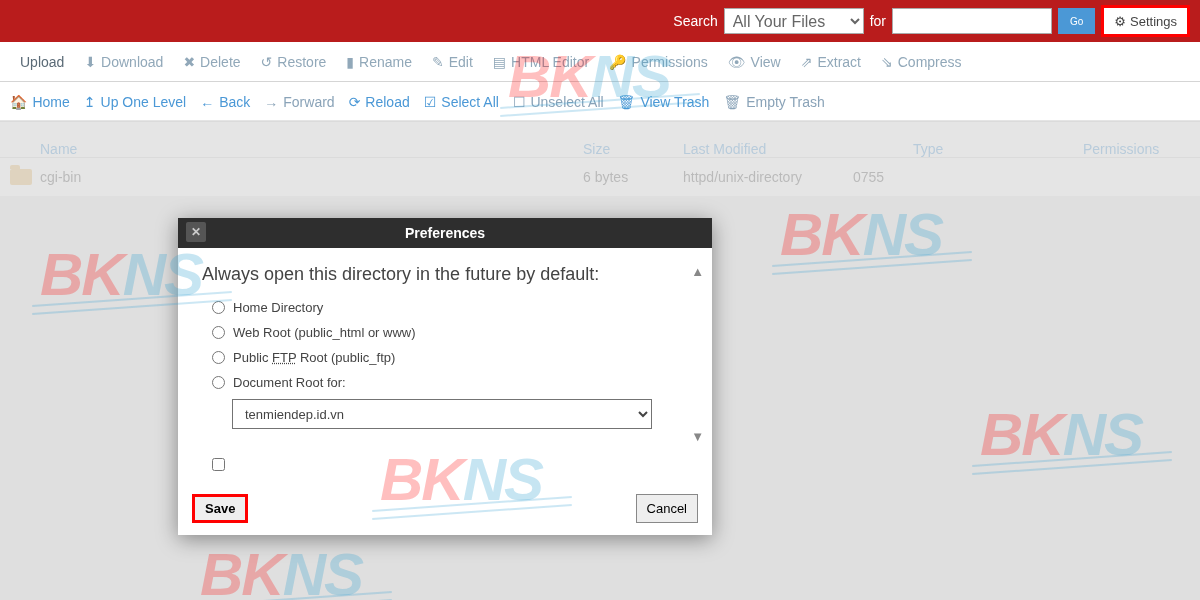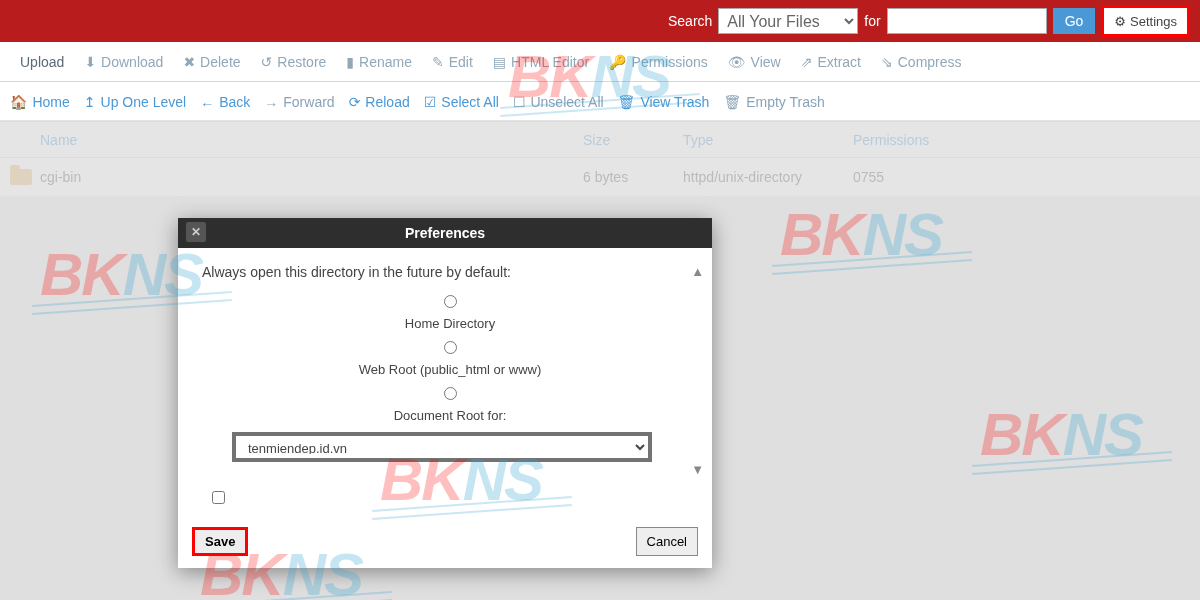--- a/index.html
+++ b/index.html
@@ -3,53 +3,53 @@
 <meta charset="utf-8">
 <style>
 * { box-sizing: border-box; margin: 0; padding: 0; }
 body { font-family: Arial, sans-serif; font-size: 13px; background: #e8e8e8; width: 1200px; height: 600px; overflow: hidden; position: relative; }
 
 
 .top-bar { background: #b91c1c; height: 42px; display: flex; align-items: center; justify-content: flex-end; padding: 0 10px; gap: 6px; color: #fff; }
 .top-bar .lbl { font-size: 14px; }
 .top-bar select { height: 26px; width: 140px; font-size: 16px; padding: 2px 4px; background: #fff; border: 1px solid #aaa; color: #666; }
 .top-bar input[type=text] { height: 26px; width: 160px; border: 1px solid #aaa; padding: 2px 4px; background: #fff; }
-.top-bar .go-btn { background: #4b98d6; color: #fff; border: none; height: 26px; padding: 0 12px; cursor: pointer; font-size: 14px; }
+.top-bar .go-btn { background: #4b98d6; color: #fff; border: none; height: 26px; padding: 0 12px; cursor: pointer; font-size: 10px; }
 .top-bar .settings-btn { background: #fff; color: #444; border: 3px solid #ff0000; height: 32px; padding: 0 10px; cursor: pointer; font-size: 13px; display: flex; align-items: center; gap: 4px; }
 
 
 .toolbar1, .toolbar2 { background: #fff; border-bottom: 1px solid #d5d5d5; display: flex; align-items: center; padding: 0 10px; }
 .toolbar1 { height: 40px; color: #8aa3b8; }
 .toolbar2 { height: 40px; color: #4b98d6; gap: 14px; }
 .tb-btn { display: flex; align-items: center; gap: 5px; padding: 0 10px; color: #91a8b9; cursor: pointer; font-size: 14px; }
 .tb-btn.dark { color: #5a6a76; }
 .tb2-btn { display: flex; align-items: center; gap: 5px; color: #4b98d6; cursor: pointer; font-size: 14px; }
 .tb2-btn.grey { color: #8aa3b8; }
 
 
-.table-head { display: flex; background: #fff; border-bottom: 1px solid #d5d5d5; height: 36px; align-items: center; padding: 0 10px; color: #4b98d6; font-size: 14px; }
+.table-head { display: flex; background: #fff; border-bottom: 1px solid #d5d5d5; height: 36px; align-items: flex-end; padding: 0 10px; color: #4b98d6; font-size: 14px; }
 .col-name { width: 560px; padding-left: 30px; }
 .col-size { width: 100px; margin-left: 13px; }
 .col-mod { width: 230px; }
 .col-type { width: 170px; }
 .col-perm { width: 100px; }
 .table-row { display: flex; background: #fff; height: 38px; align-items: center; padding: 0 10px; color: #555; font-size: 14px; }
 .folder-icon { width: 22px; height: 16px; background: #e8b867; border-radius: 2px; margin-right: 8px; position: relative; }
 .folder-icon::before { content: ""; position: absolute; top: -4px; left: 0; width: 10px; height: 4px; background: #e8b867; border-radius: 2px 2px 0 0; }
 .overlay-bg { position: absolute; left: 0; top: 120px; right: 0; bottom: 0; background: rgba(220,220,220,0.75); }
 
 
 .modal { position: absolute; left: 178px; top: 218px; width: 534px; background: #fff; box-shadow: 0 4px 20px rgba(0,0,0,0.4); }
 .modal-title { background: #2e2e2e; color: #fff; height: 30px; display: flex; align-items: center; justify-content: center; font-size: 14px; font-weight: bold; position: relative; }
 .modal-close { position: absolute; left: 8px; top: 4px; width: 20px; height: 20px; background: #555; color: #ccc; display: flex; align-items: center; justify-content: center; font-size: 12px; cursor: pointer; border-radius: 2px; }
 .modal-body { padding: 16px 24px 10px 24px; color: #444; position: relative; }
-.modal-body .prompt { margin-bottom: 10px; font-size: 14px; }
-.radio-row { display: flex; align-items: center; gap: 8px; padding: 5px 0 5px 10px; font-size: 13px; flex-direction: column; }
+.modal-body .prompt { margin-bottom: 10px; font-size: 18px; }
+.radio-row { display: flex; align-items: center; gap: 8px; padding: 5px 0 5px 10px; font-size: 13px; }
 .radio-row input { margin: 0; }
-.docroot-select { width: 420px; height: 30px; margin: 4px 0 12px 30px; border: 4px solid #737373; padding: 4px 8px; font-size: 13px; color: #444; background: #fff; }
+.docroot-select { width: 420px; height: 30px; margin: 4px 0 12px 30px; border: 1px solid #737373; padding: 4px 8px; font-size: 13px; color: #444; background: #fff; }
 .chk-row { display: flex; align-items: center; gap: 8px; padding: 5px 0 5px 10px; font-size: 13px; }
 .chk-row.hl { border: 3px solid #ff0000; padding: 3px 6px 3px 7px; width: fit-content; }
 .modal-foot { display: flex; justify-content: space-between; gap: 4px; padding: 8px 14px 12px 14px; }
 .modal-foot button { padding: 4px 10px; font-size: 13px; border: 1px solid #888; background: #eee; cursor: pointer; }
 .modal-foot .save { border: 3px solid #ff0000; font-weight: bold; }
 .scroll-arrow { position: absolute; right: 8px; color: #888; cursor: pointer; }
 .scroll-up { top: 16px; }
 .scroll-down { bottom: 42px; }
 
 
@@ -160,20 +160,21 @@
     </div>
   <div class="tb2-btn grey">
       <i class="ico">🗑</i>
       <span>Empty Trash</span>
     </div>
 </div>
 
 <div class="table-head">
   <div class="col-name">Name</div>
   <div class="col-size">Size</div>
+  <div class="col-mod">Last Modified</div>
   <div class="col-type">Type</div>
   <div class="col-perm">Permissions</div>
 </div>
 
 <div class="table-row">
   <div class="col-name" style="display:flex;align-items:center;padding-left:0;">
     <div class="folder-icon"></div>
     <span>cgi-bin</span>
   </div>
   <div class="col-size">6 bytes</div>
@@ -191,20 +192,24 @@
   <div class="modal-body">
     <div class="scroll-arrow scroll-up">▲</div>
     <div class="prompt">Always open this directory in the future by default:</div>
     <label class="radio-row">
       <input type="radio" name="def" style="">
       <span>Home Directory</span>
     </label>
     <label class="radio-row">
       <input type="radio" name="def" style="">
       <span>Web Root (public_html or www)</span>
+    </label>
+    <label class="radio-row">
+      <input type="radio" name="def" style="">
+      <span><span>Public </span><span style="text-decoration:underline dotted">FTP</span><span> Root (public_ftp)</span></span>
     </label>
     <label class="radio-row">
       <input type="radio" name="def" style="">
       <span>Document Root for:</span>
     </label>
     <select class="docroot-select">
       <option>tenmiendep.id.vn</option>
     </select>
     <div style="height:12px"></div>
     <label class="chk-row">

